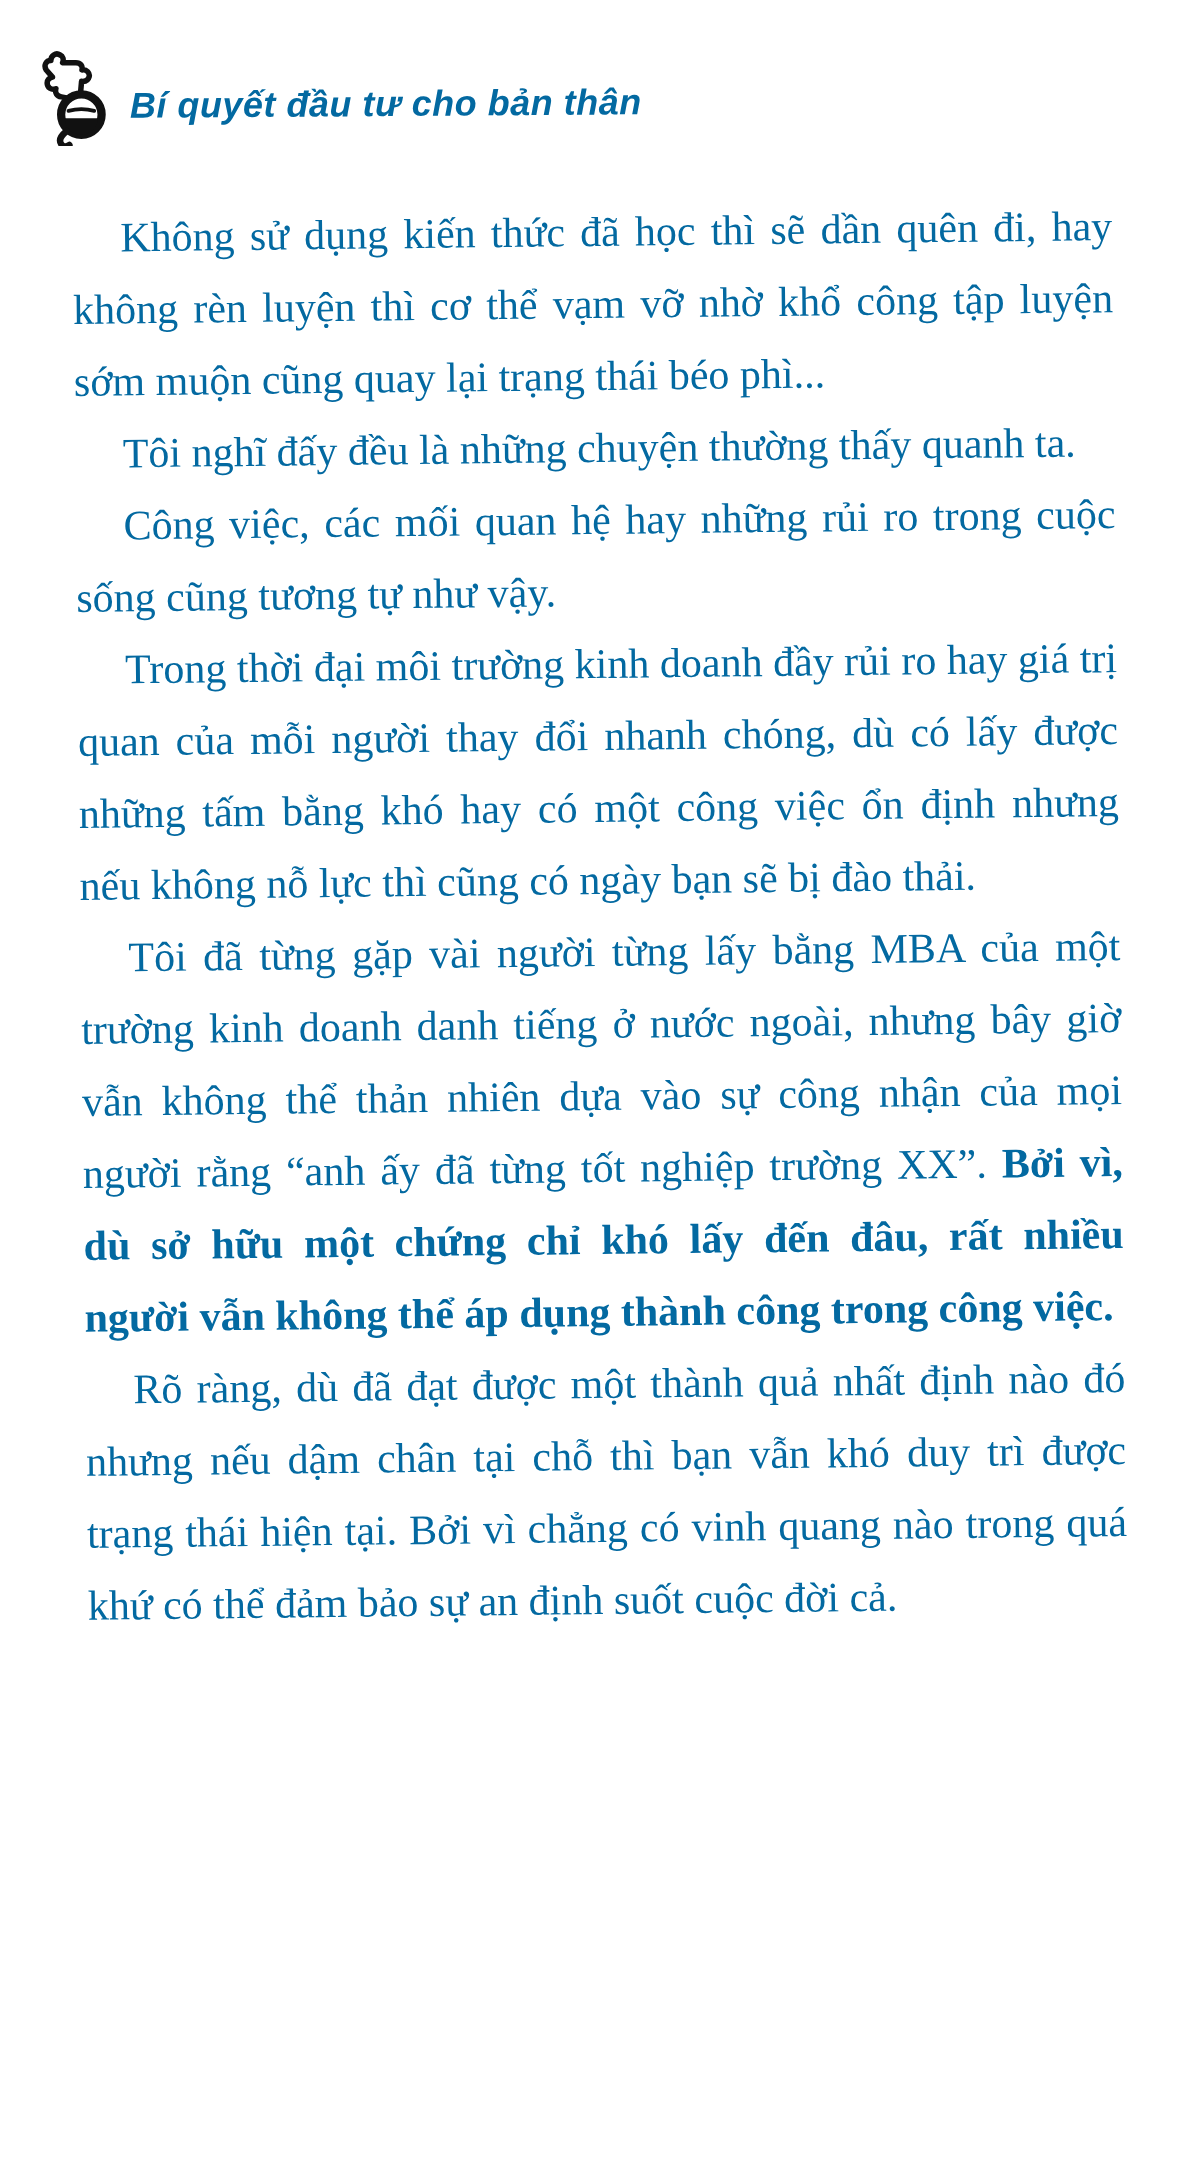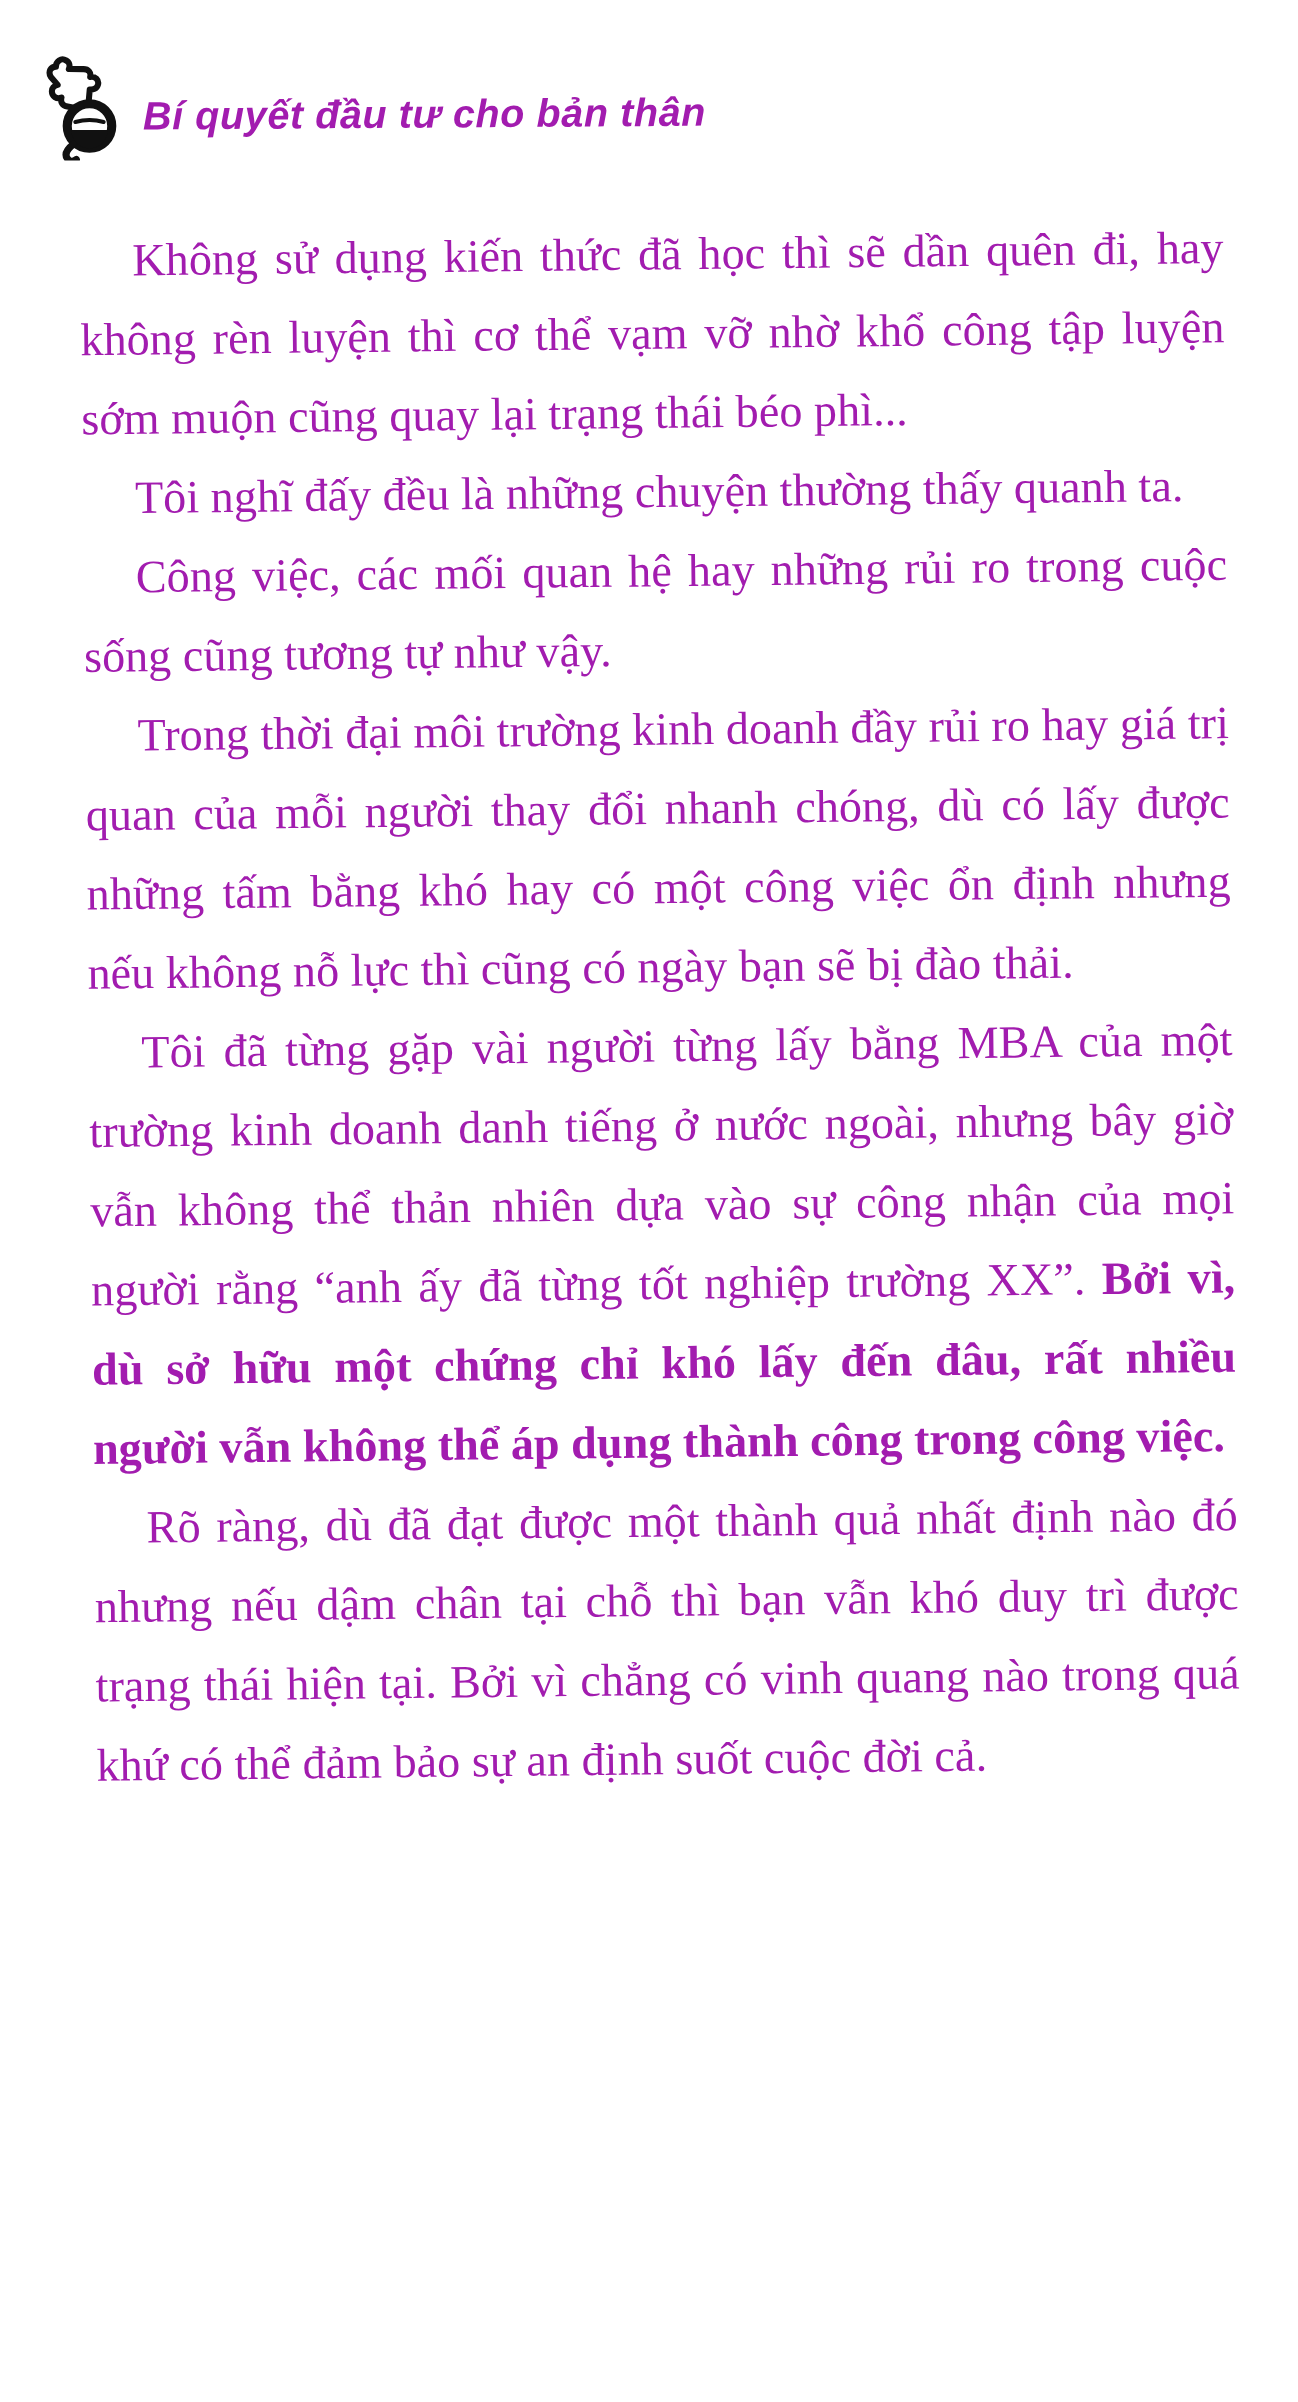--- a/index.html
+++ b/index.html
@@ -5,21 +5,21 @@
   html, body {
     margin: 0;
     padding: 0;
     background: #ffffff;
   }
   .page {
     position: relative;
     width: 1180px;
     height: 1952px;
     background: #ffffff;
-    color: #a21caf;
+    color: #0369a1;
     overflow: hidden;
     font-family: "Liberation Serif", serif;
   }
   .running-header {
     position: absolute;
     left: 28px;
     top: 48px;
     display: flex;
     align-items: flex-start;
     gap: 10px;

